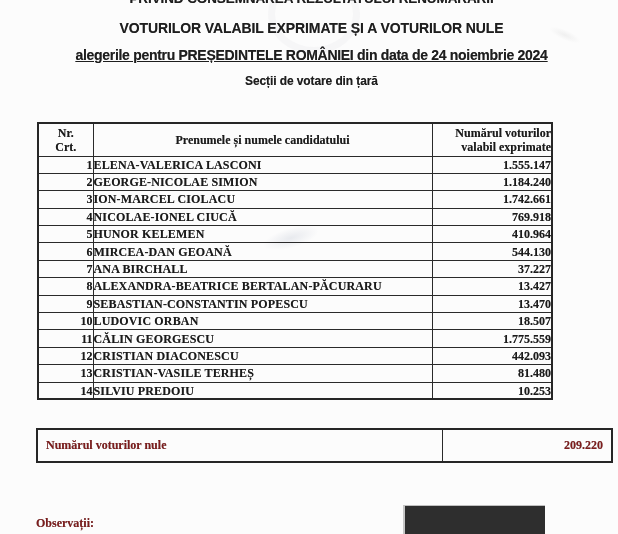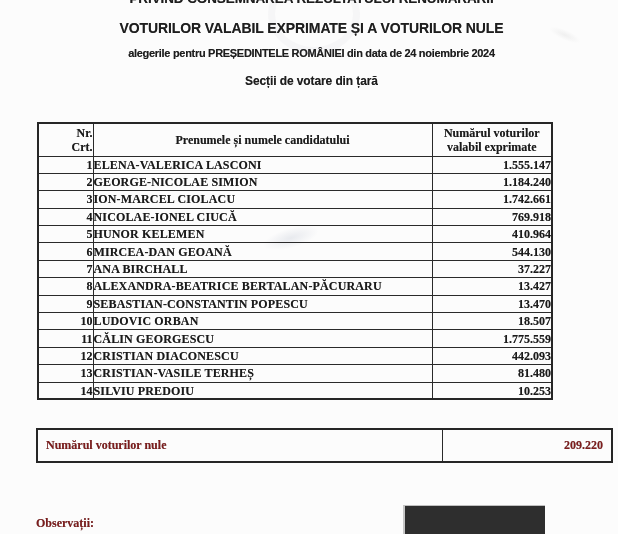--- a/index.html
+++ b/index.html
@@ -13,42 +13,42 @@
   }
   
   .h {
     position:absolute; left:5px; width:613px; text-align:center;
     font-family:"Liberation Sans", sans-serif; font-weight:bold;
     color:#1e1e1e; white-space:nowrap;
     text-shadow:0 0 0.4px rgba(30,30,30,0.55);
   }
   .h-clip { top:-9px;  font-size:13.5px; letter-spacing:-0.1px; }
   .h-2    { top:20px;  font-size:14px; letter-spacing:-0.1px; }
-  .h-3    { top:47px;  font-size:11px; letter-spacing:-0.3px; }
+  .h-3    { top:47px;  font-size:14px; letter-spacing:-0.3px;text-decoration:underline; }
   .h-4    { top:74px;  font-size:12px; letter-spacing:-0.1px; }
 
   
   table { border-collapse:collapse; table-layout:fixed; }
   .results {
     position:absolute; left:37px; top:122px; width:514px;
     font-family:"Liberation Serif", serif; font-weight:bold; color:#1b1b1b;
     border:2px solid #262626;
   }
   .results th, .results td {
     border:1.5px solid #2a2a2a; padding:0; overflow:hidden;
     text-shadow:0 0 0.3px rgba(27,27,27,0.5);
   }
   .col-nr    { width:55px; }
   .col-name  { width:339px; }
   .col-votes { width:120px; }
   .results thead tr { height:33px; }
   .results th { font-size:12px; line-height:1.18; }
-  .th-nr   { text-align:right; padding-left:7px; }
+  .th-nr   { text-align:center; padding-left:7px; }
   .th-cand { }
-  .th-votes{ text-align:center; }
+  .th-votes{ text-align:right; }
   .results tbody tr { height:17.4px; }
   .results td { font-size:12px; line-height:1; }
   .c-nr    { text-align:right; padding-right:6px; }
   .c-name  { text-align:left;  padding-left:10px; letter-spacing:0.15px; }
   .c-votes { text-align:right; padding-right:8px;padding-left:35px; }
 
   
   .nule {
     position:absolute; left:36px; top:428px; width:520px;
     font-family:"Liberation Serif", serif; font-weight:bold; color:#7f1d1d;

